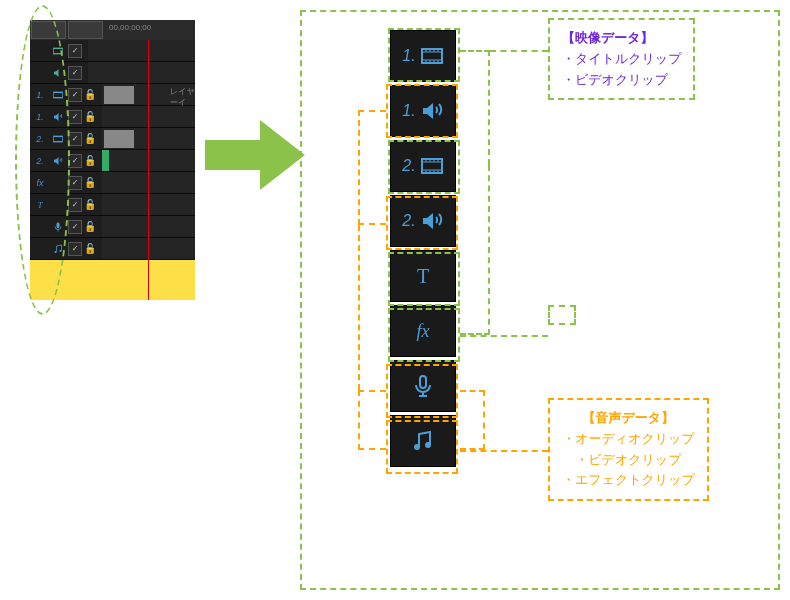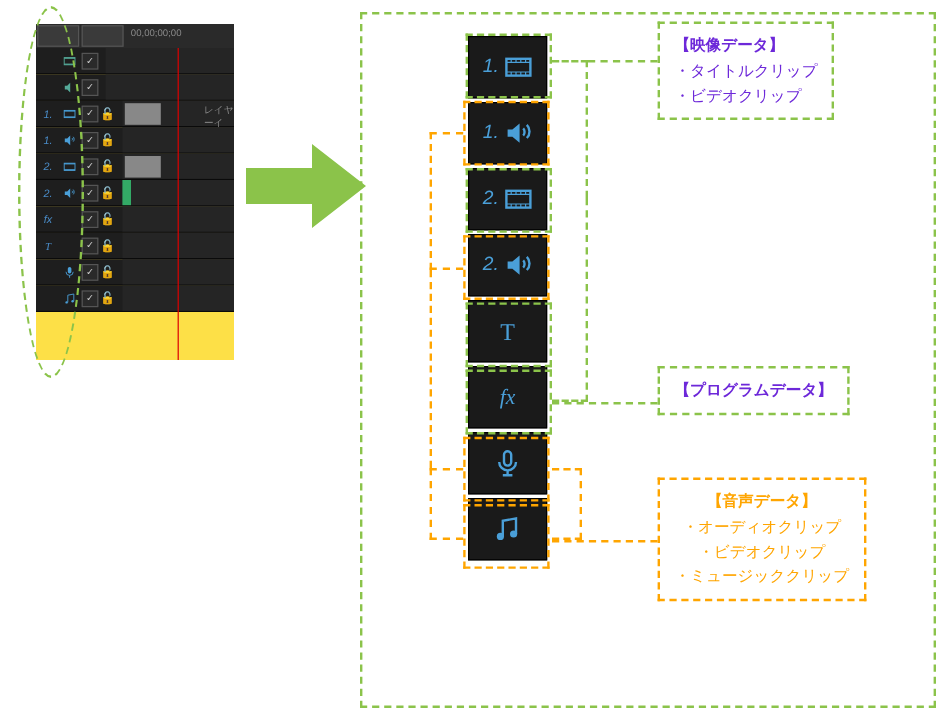--- a/index.html
+++ b/index.html
@@ -276,21 +276,20 @@
 <div class="connector orange" style="top:450px;left:460px;width:88px"></div>
 <div class="bracket" style="top:390px;left:460px;width:25px;height:60px;border-color:#FFA500;"></div>
 
 <div class="label-box green" style="top:18px;left:548px">
   <div class="label-title">【映像データ】</div>
   <div>・タイトルクリップ</div>
   <div>・ビデオクリップ</div>
 </div>
 
 <div class="label-box green" style="top:305px;left:548px">
-  <div class="label-title">【プログラムデータ】</div>
 </div>
 
 <div class="label-box orange" style="top:398px;left:548px">
   <div class="label-title">【音声データ】</div>
   <div>・オーディオクリップ</div>
   <div>・ビデオクリップ</div>
-  <div>・ミュージッククリップ</div>
+  <div>・エフェクトクリップ</div>
 </div>
 
 </body></html>

